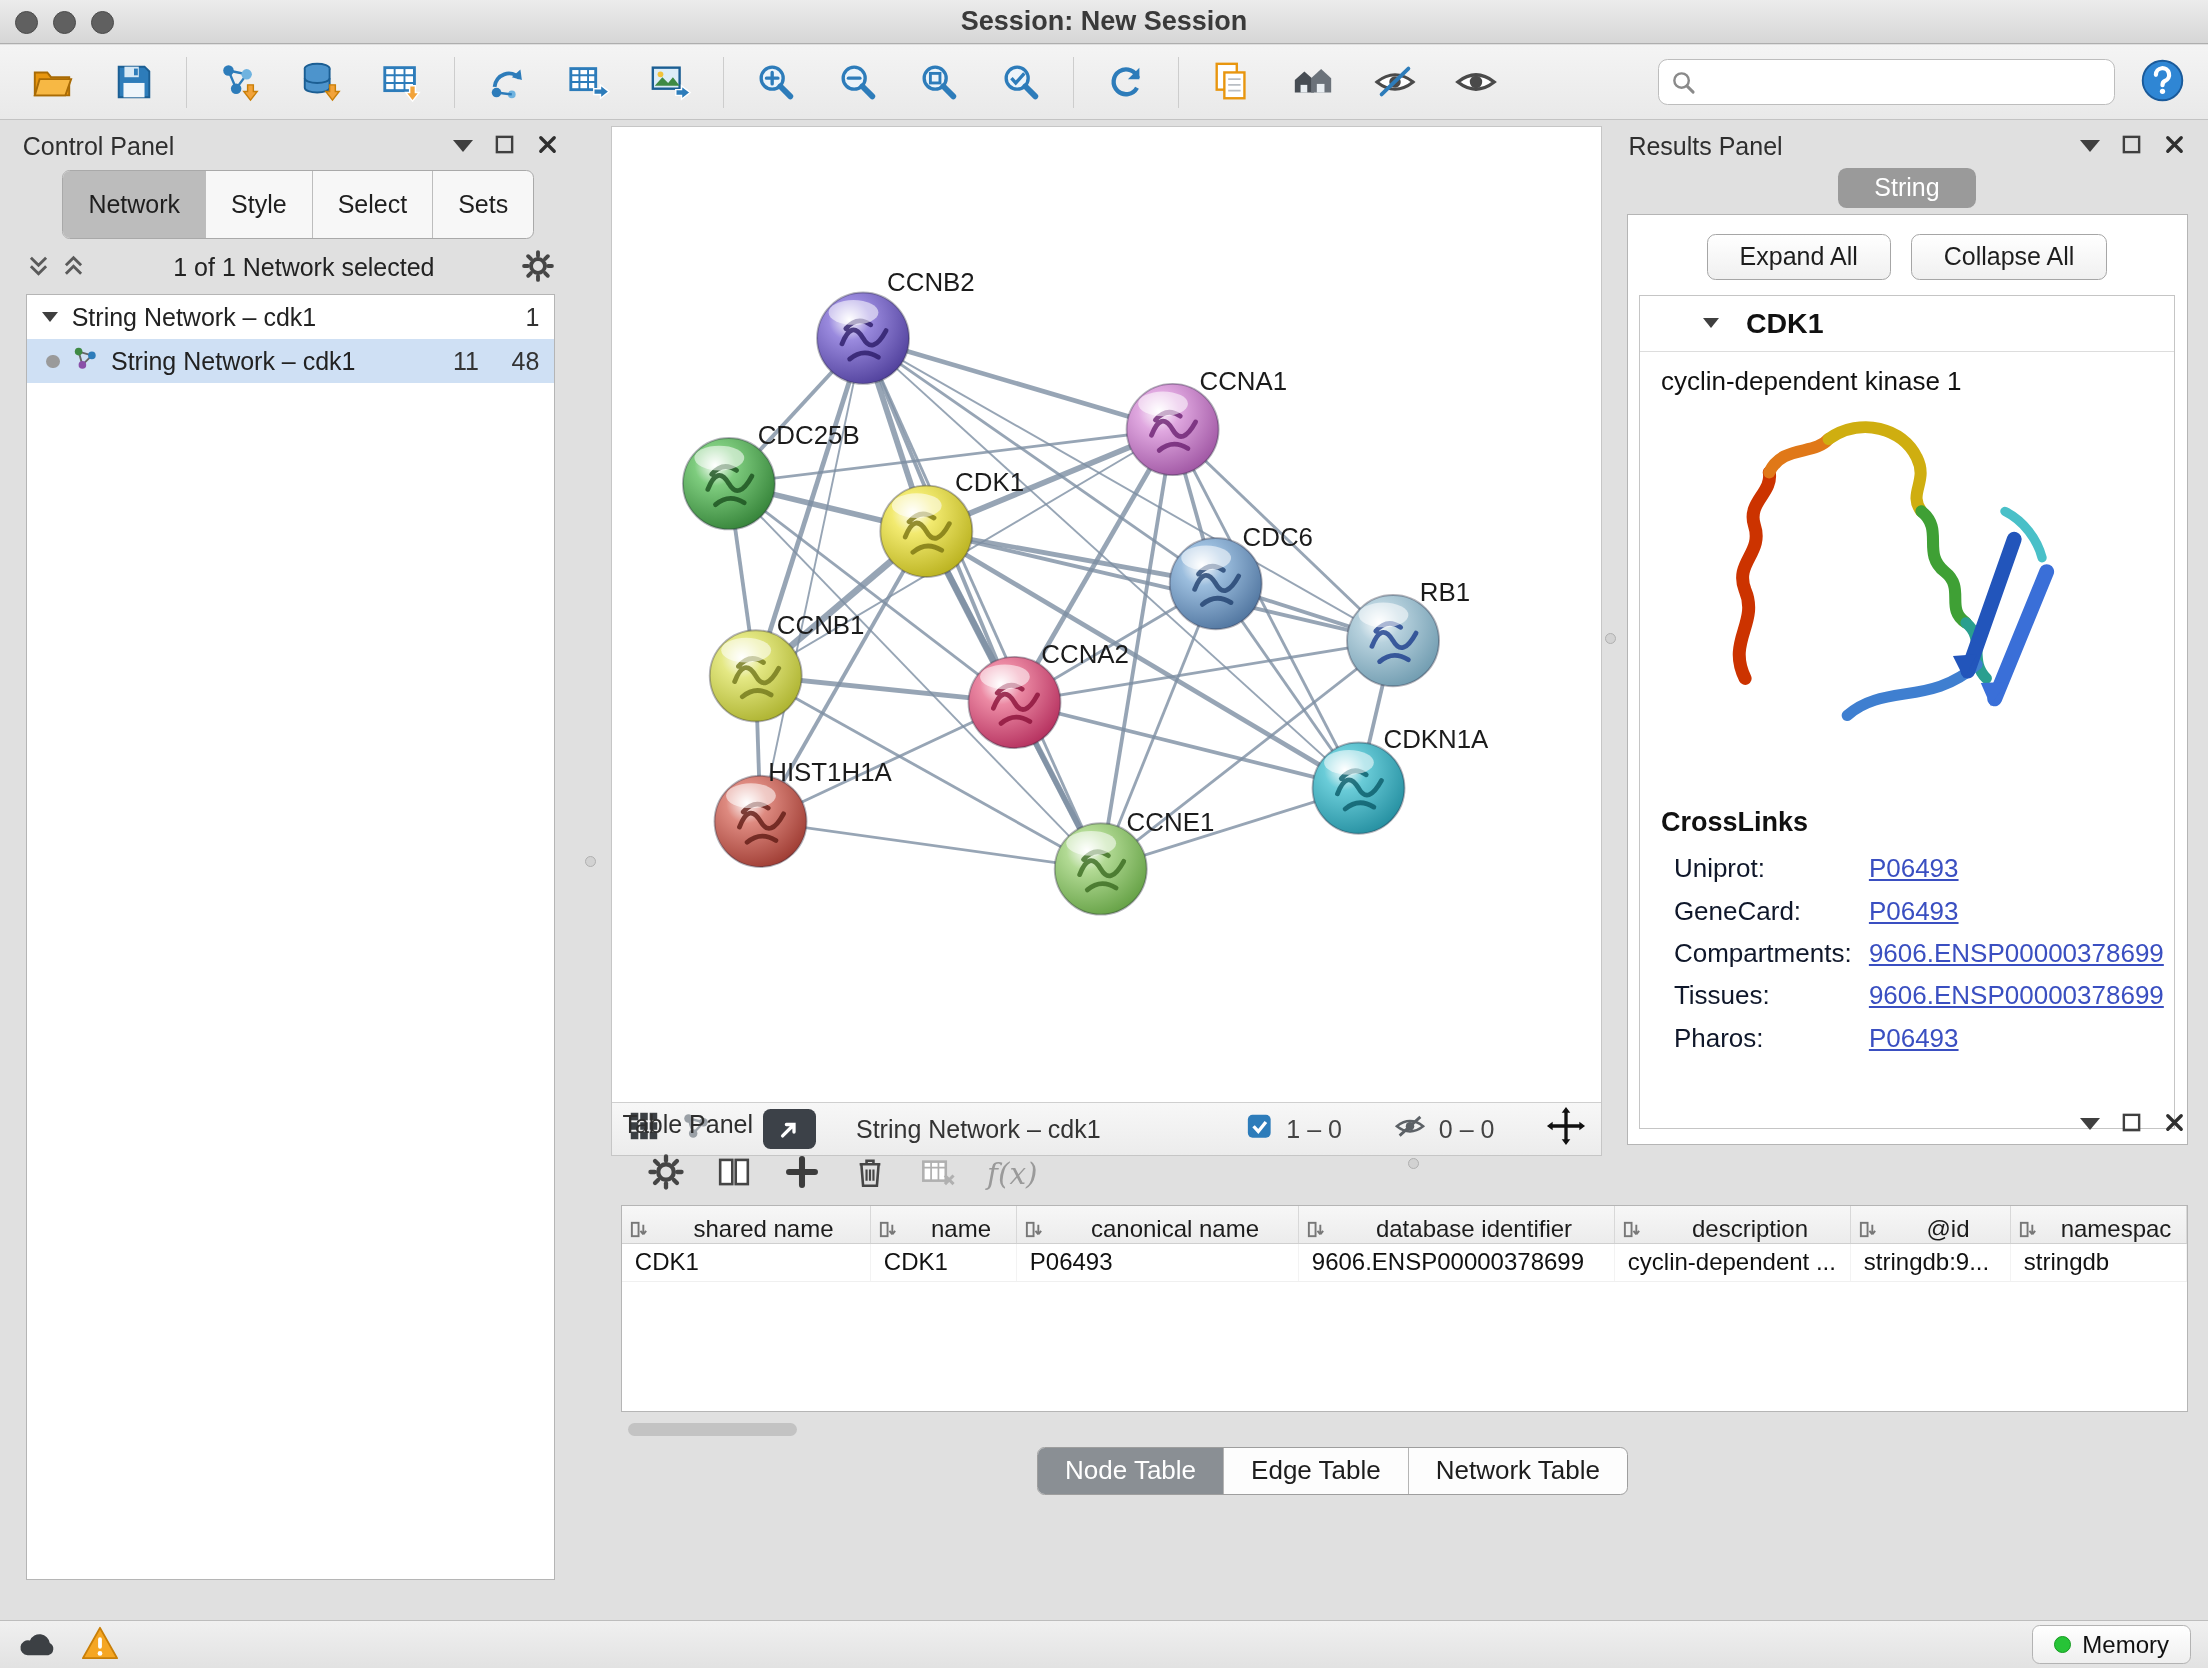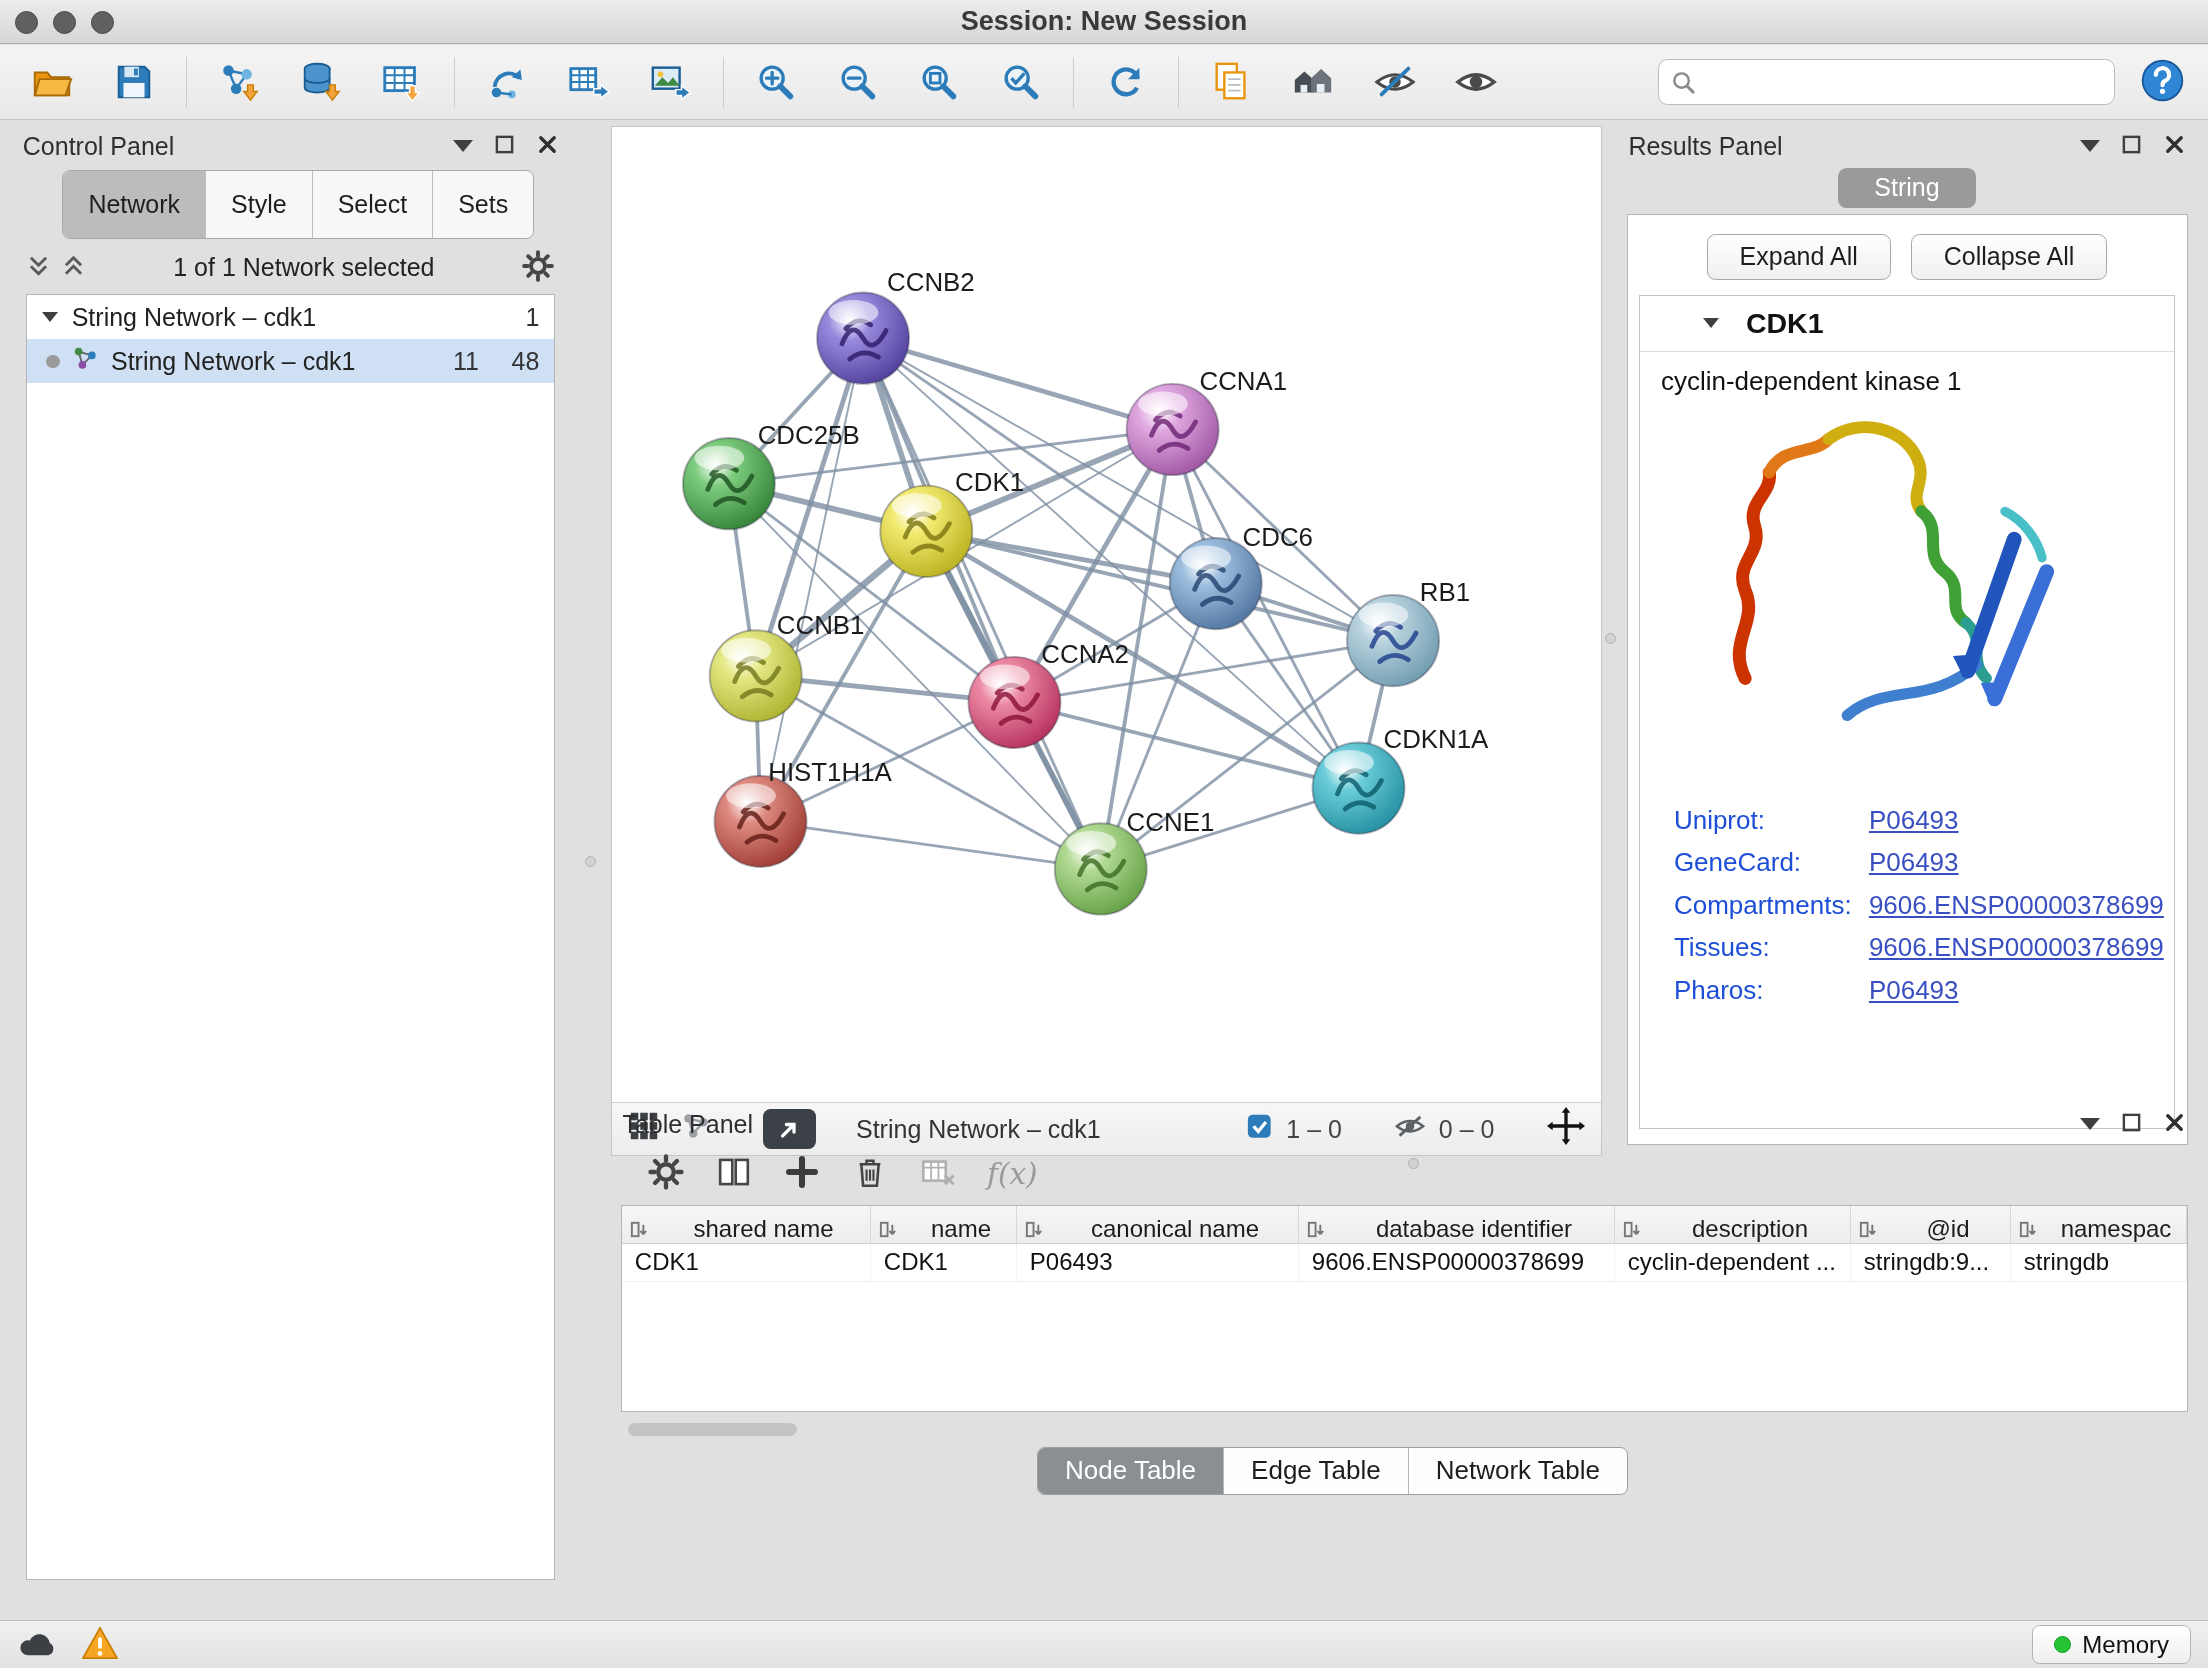--- a/index.html
+++ b/index.html
@@ -58,21 +58,21 @@
 .results-box{flex:1;margin:0 9.5px 11.4px;border:1px solid #b5b5b5;background:#fff;padding:11.4px 11.4px 15px;display:flex;flex-direction:column;overflow:hidden}
 .rp-buttons{display:flex;justify-content:center;gap:20px;padding:7.6px 0 15px}
 .rp-btn{height:46px;display:flex;align-items:center;padding:0 32px;font-size:25px;color:#1d1d1d;background:linear-gradient(#ffffff,#f0f0f0);border:1px solid #a6a6a6;border-radius:8.6px}
 .gene-box{flex:1;border:1px solid #c5c5c5;display:flex;flex-direction:column;overflow:hidden}
 .gene-header{display:flex;align-items:center;gap:27px;padding:11.4px 0 11.4px 63px;border-bottom:1px solid #ddd}
 .gene-name{font-size:28.5px;font-weight:bold;color:#111}
 .gene-desc{padding:13.3px 21px 1.9px;font-size:26px;color:#111}
 .protein-wrap{display:flex;justify-content:center;padding:1.9px 0 0}
 .cl-title{font-size:27px;font-weight:bold;padding:7.6px 21px 9.5px;color:#111}
 .cl-row{display:flex;padding:5.7px 0 5.7px 34px;font-size:26px}
-.cl-label{width:195px;color:#1d4ed8}
+.cl-label{width:195px;color:#0f172a}
 .cl-value{color:#3a4fc1;text-decoration:underline}
 
 .table-panel{position:absolute;left:611px;top:1104px;width:1586px;height:449px;display:flex;flex-direction:column}
 .tp-toolbar{height:59px;display:flex;align-items:center;gap:30px;padding-left:36px}
 .fx{font-family:"DejaVu Serif",serif;font-style:italic;font-size:29.5px;color:#9a9a9a}
 .table-wrap{margin:1.9px 9.5px 0;background:#fff;border:1px solid #b5b5b5;height:207px;overflow:hidden;display:flex;flex-direction:column}
 .thead{display:flex;height:38px;background:linear-gradient(#f7f7f7,#ececec);border-bottom:1px solid #cfcfcf;flex:0 0 38px}
 .th{display:flex;align-items:flex-end;border-right:1px solid #d8d8d8;padding:0 7.6px;gap:15px}
 .th-label{flex:1;text-align:center;font-size:24px;color:#1c1c1c;white-space:nowrap;overflow:hidden}
 .trow{display:flex;height:38px;border-bottom:1px solid #f0f0f0;flex:0 0 38px}
@@ -571,20 +571,21 @@
               <path d="M278 240 C300 258 280 280 300 300" stroke="#2a9f8f" stroke-width="12"></path>
               <path d="M150 340 C190 305 240 330 290 285" stroke="#3f7fd0" stroke-width="12"></path>
               <path d="M330 150 L280 292" stroke="#2255bb" stroke-width="16"></path>
               <path d="M365 185 L309 322" stroke="#3a6fd8" stroke-width="16"></path>
               <path d="M320 120 C340 130 355 150 360 170" stroke="#49c0c8" stroke-width="10"></path>
             </g>
             <path d="M276 300 l-12 -24 26 -2z" fill="#2255bb"></path>
             <path d="M305 330 l-11 -25 27 -1z" fill="#3a6fd8"></path>
           </svg>
         </div>
+        <div class="cl-title">CrossLinks</div>
         <div class="cl-row">
           <span class="cl-label">Uniprot:</span>
           <span class="cl-value">P06493</span>
         </div>
         <div class="cl-row">
           <span class="cl-label">GeneCard:</span>
           <span class="cl-value">P06493</span>
         </div>
         <div class="cl-row">
           <span class="cl-label">Compartments:</span>

